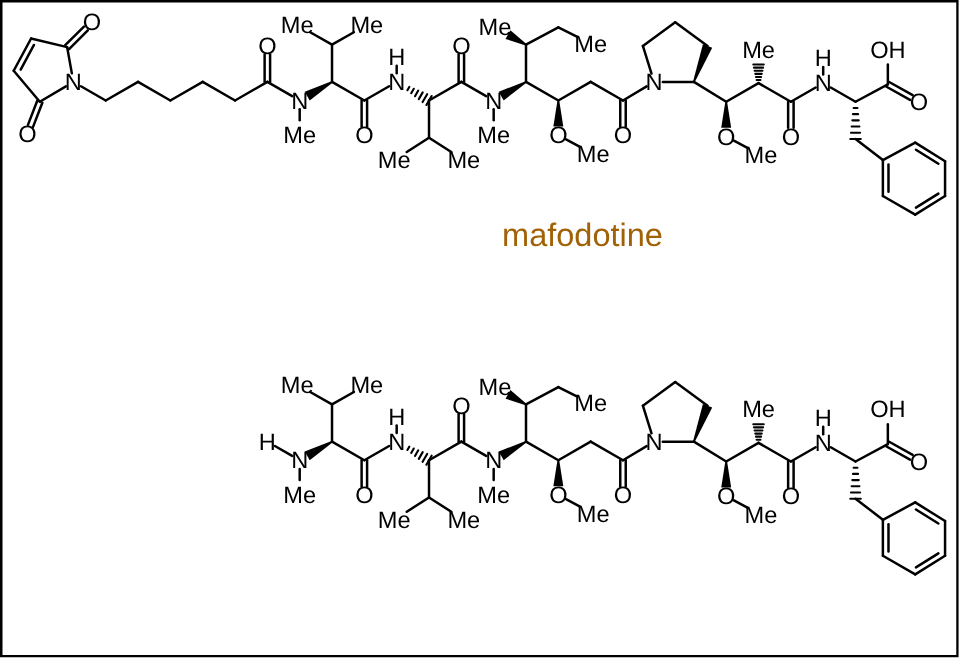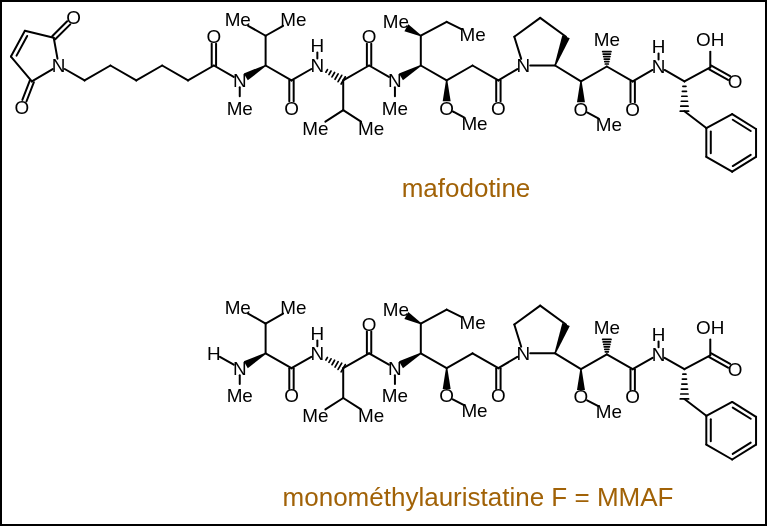--- a/index.html
+++ b/index.html
@@ -249,14 +249,13 @@
       <text x="582" y="398" class="atom">O</text>
       <text x="610" y="413" class="atom">Me</text>
       <text x="608" y="328" class="atom">Me</text>
       <text x="634" y="398" class="atom">O</text>
       <text x="660" y="355" class="atom">N</text>
       <text x="660" y="335" class="atom">H</text>
       <text x="712" y="328" class="atom">OH</text>
       <text x="737" y="370" class="atom">O</text>
     </svg>
   <div class="caption" id="cap-top">mafodotine</div>
-  <div class="caption" id="cap-bottom">monométhylauristatine F = MMAF</div>
 </div>
 
 </body></html>

